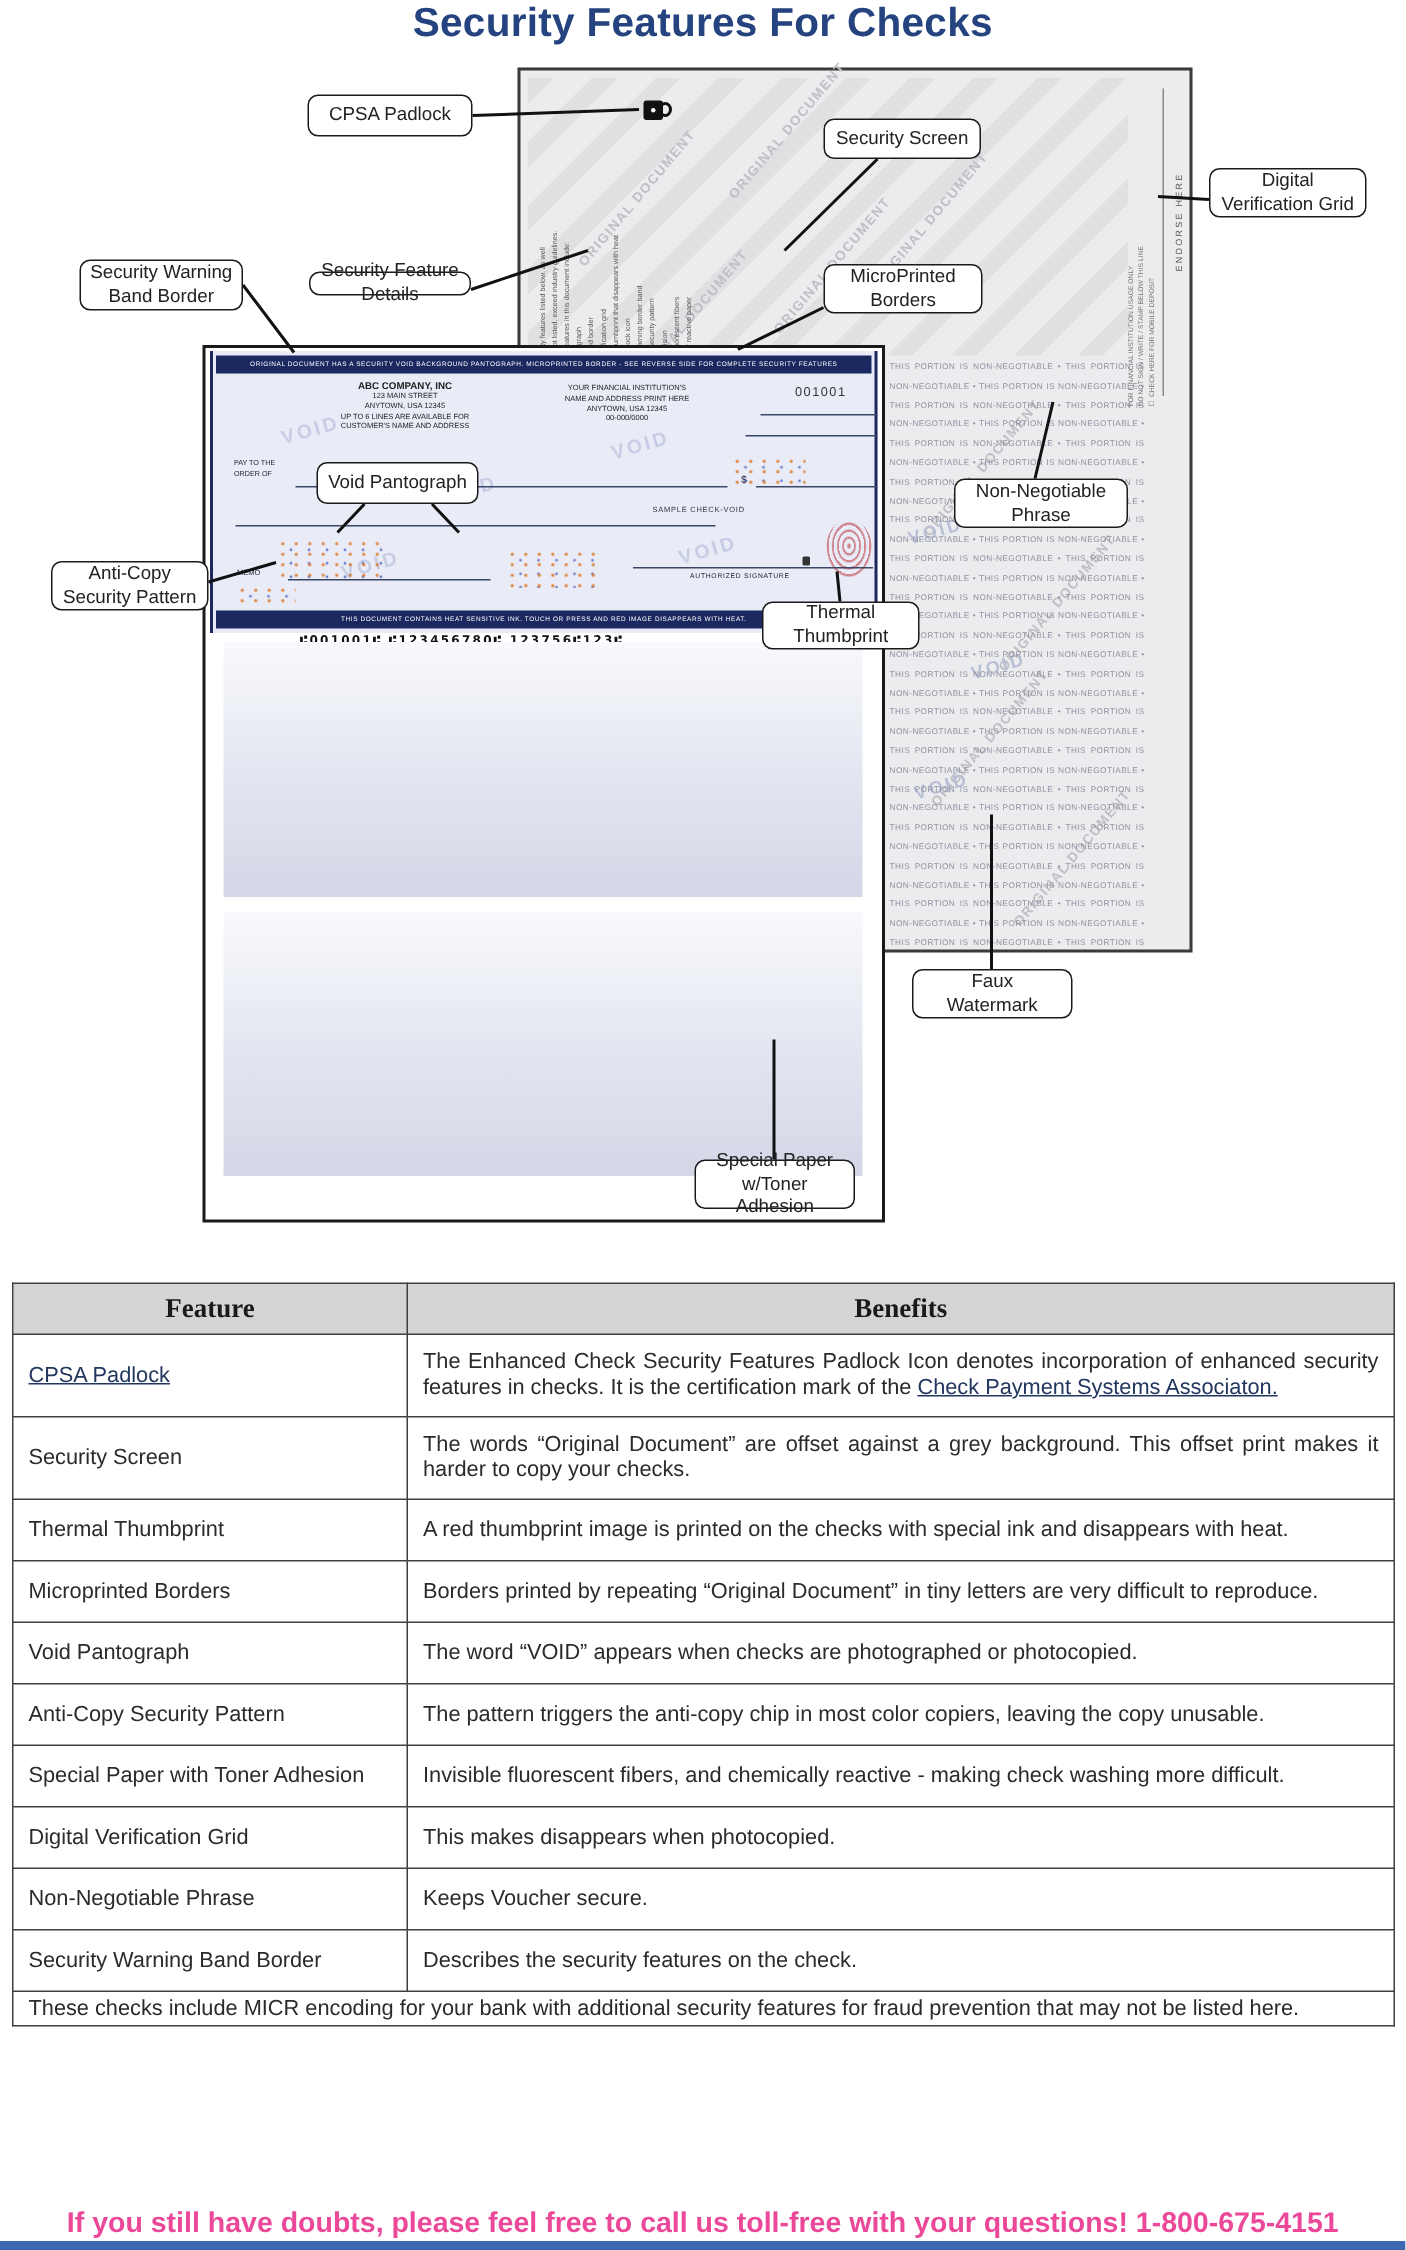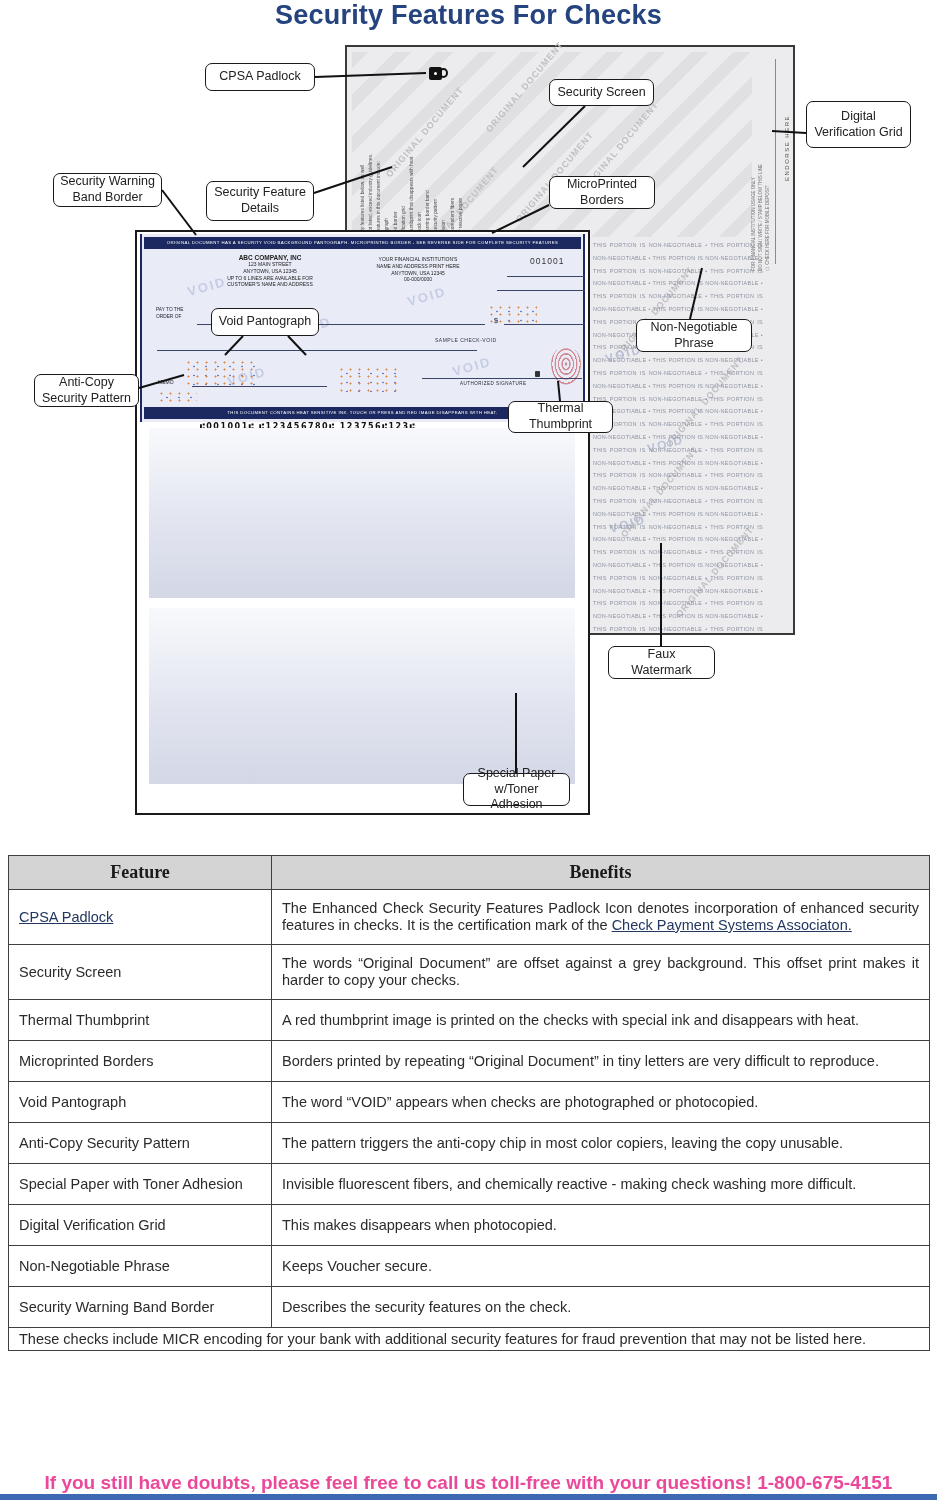--- a/index.html
+++ b/index.html
@@ -248,25 +248,25 @@
       <line x1="288" y1="301" x2="306" y2="320" stroke="#111" stroke-width="2"></line>
       <line x1="690" y1="284" x2="702" y2="233" stroke="#111" stroke-width="2"></line>
       <line x1="139" y1="353" x2="184" y2="340" stroke="#111" stroke-width="2"></line>
       <line x1="560" y1="366" x2="558" y2="346" stroke="#111" stroke-width="2"></line>
       <line x1="661" y1="611" x2="661" y2="508" stroke="#111" stroke-width="2"></line>
       <line x1="516" y1="738" x2="516" y2="658" stroke="#111" stroke-width="2"></line>
     </svg>
 
     <div class="callout" style="left:205px;top:28px;width:110px;height:28px">CPSA Padlock</div>
     <div class="callout" style="left:549px;top:44px;width:105px;height:27px">Security Screen</div>
-    <div class="callout" style="left:806px;top:66px;width:105px;height:47px">Digital
+    <div class="callout" style="left:806px;top:77px;width:105px;height:33px">Digital
 Verification Grid</div>
     <div class="callout" style="left:53px;top:138px;width:109px;height:34px">Security Warning
 Band Border</div>
-    <div class="callout" style="left:206px;top:146px;width:108px;height:40px">Security Feature
+    <div class="callout" style="left:206px;top:146px;width:108px;height:16px">Security Feature
 Details</div>
     <div class="callout" style="left:549px;top:141px;width:106px;height:33px">MicroPrinted
 Borders</div>
     <div class="callout" style="left:211px;top:273px;width:108px;height:28px">Void Pantograph</div>
     <div class="callout" style="left:636px;top:284px;width:116px;height:33px">Non-Negotiable
 Phrase</div>
     <div class="callout" style="left:34px;top:339px;width:105px;height:33px">Anti-Copy
 Security Pattern</div>
     <div class="callout" style="left:508px;top:366px;width:105px;height:32px">Thermal
 Thumbprint</div>

